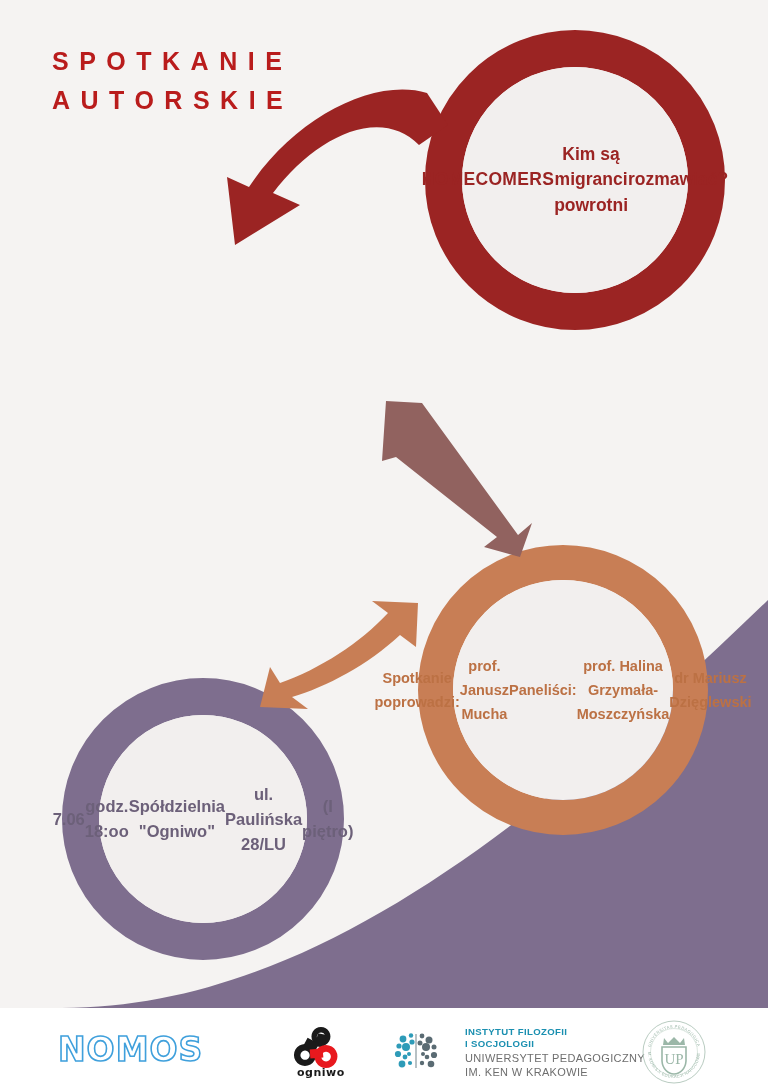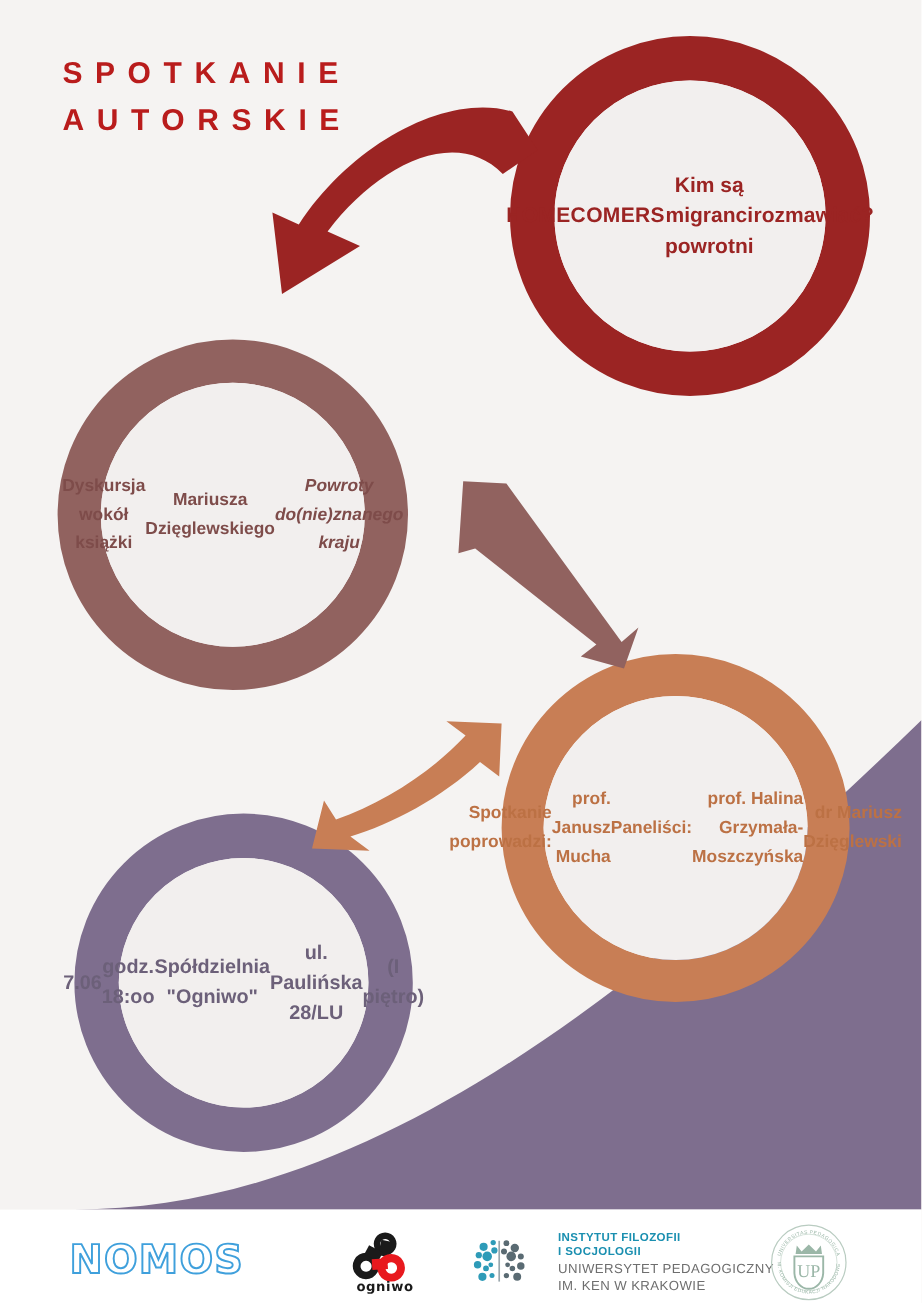--- a/index.html
+++ b/index.html
@@ -96,21 +96,21 @@
   }
   #ring-book .rt.it { font-style: italic; }
   
   #ring-panel {
     left: 418px;
     top: 545px;
     width: 290px;
     height: 290px;
     border: 35px solid #C87E55;
   }
-  #ring-panel .ring-inner { padding: 0 6px; text-align: right; }
+  #ring-panel .ring-inner { padding: 0 6px; }
   #ring-panel .rt {
     color: #BC7144;
     font-size: 14.5px;
     line-height: 24px;
     font-weight: bold;
   }
   #ring-panel .gap { height: 12px; }
   
   #ring-when {
     left: 62px;
@@ -209,27 +209,20 @@
   </svg>
 
   <div class="ring" id="ring-homecomers">
     <div class="ring-inner">
       <div class="rt head">HOMECOMERS</div>
       <div class="rt">Kim są migranci powrotni</div>
       <div class="rt">rozmawiać?</div>
     </div>
   </div>
 
-  <div class="ring" id="ring-book">
-    <div class="ring-inner">
-      <div class="rt">Dyskursja wokół książki</div>
-      <div class="rt">Mariusza Dzięglewskiego</div>
-      <div class="rt it">Powroty do(nie)znanego kraju</div>
-    </div>
-  </div>
 
   <div class="ring" id="ring-panel">
     <div class="ring-inner">
       <div class="rt">Spotkanie poprowadzi:</div>
       <div class="rt">prof. Janusz Mucha</div>
       <div class="gap"></div>
       <div class="rt">Paneliści:</div>
       <div class="rt">prof. Halina Grzymała-Moszczyńska</div>
       <div class="rt">dr Mariusz Dzięglewski</div>
     </div>

